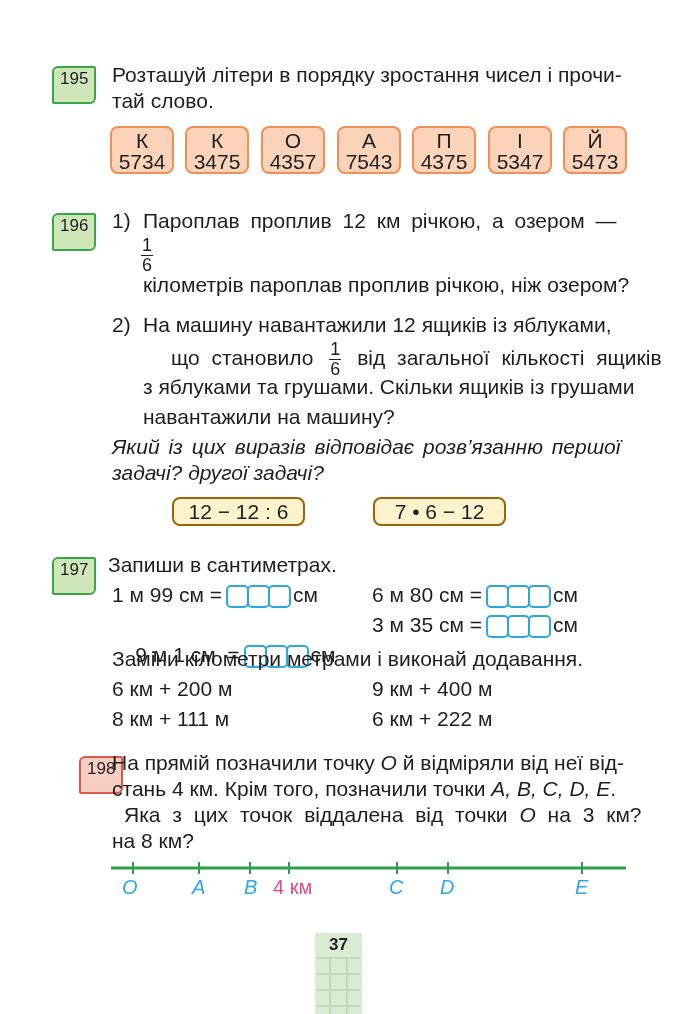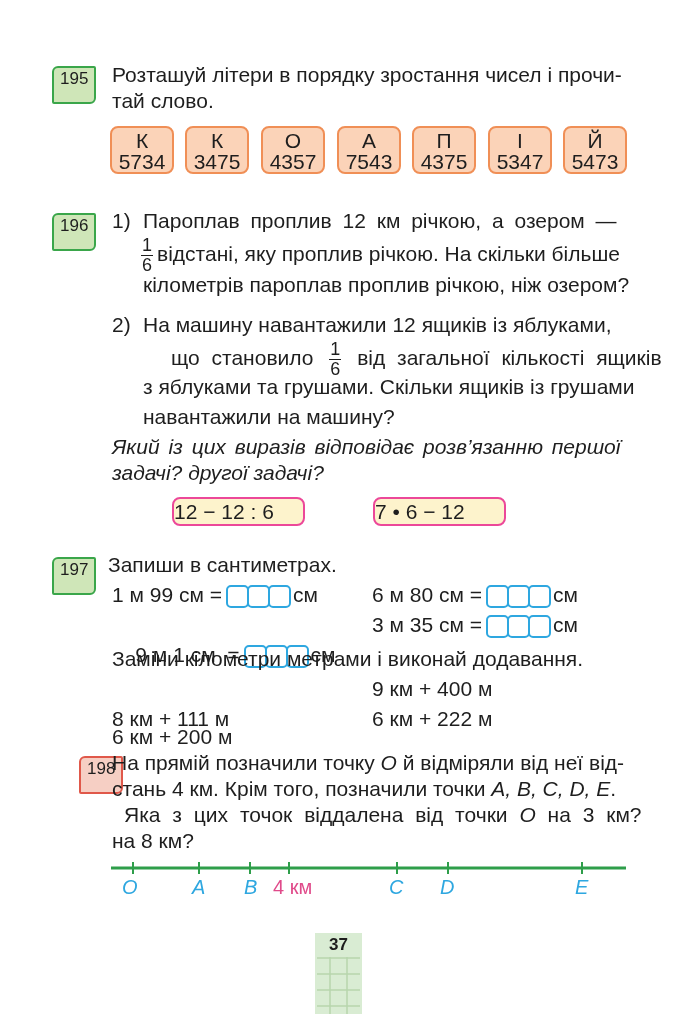--- a/index.html
+++ b/index.html
@@ -10,22 +10,22 @@
   .badge { position:absolute; height:38px; padding:0 6px; font-size:17px; line-height:21px; text-align:center;
            border:2px solid; border-radius:6px 2px 6px 2px; box-sizing:border-box; color:#1e1e1e; }
   .badge.green { background:#cfe6b8; border-color:#3aa64a; }
   .badge.red { background:#f6cfc4; border-color:#e0584a;margin-left:27px; }
   .card { position:absolute; top:126px; width:64px; height:48px; background:#fbd3b8; border:2px solid #f08f56;
           border-radius:8px; box-sizing:border-box; text-align:center; font-size:21px; line-height:21px; padding-top:2px; }
   .card .num { display:block; }
   .frac { display:inline-block; vertical-align:middle; text-align:center; font-size:18px; line-height:19px; margin:0 4px 0 0; }
   .frac .n { display:block; border-bottom:1.5px solid #1e1e1e; padding:0 1px; }
   .frac .d { display:block; }
-  .expr { position:absolute; height:29px; background:#fdf3cc; border:2px solid #ec4899; border-radius:8px; box-sizing:border-box;
-          font-size:21px; line-height:25px; text-align:left; }
+  .expr { position:absolute; height:29px; background:#fdf3cc; border:2px solid #a16207; border-radius:8px; box-sizing:border-box;
+          font-size:21px; line-height:25px; text-align:center; }
   .cells { display:inline-flex; vertical-align:middle; margin:0 4px; }
   .cell { width:19px; height:19px; border:2px solid #2ea7e0; border-radius:5px; margin-right:-2px; box-sizing:content-box; }
   .italic { font-style:italic; }
   .pt { color:#2ea7e0; font-style:italic; font-size:20px; }
   .km4 { color:#e04a8a; font-size:20px; }
   .page-num { position:absolute; left:315px; top:933px; width:47px; height:81px; background:#d9ecd3; }
   .page-num .n { display:block; text-align:center; font-weight:bold; font-size:17px; line-height:24px; }
 </style>
 </head>
 <body>
@@ -42,21 +42,21 @@
   <div class="card" style="left:412px;"><span>П</span><span class="num">4375</span></div>
   <div class="card" style="left:488px;"><span>І</span><span class="num">5347</span></div>
   <div class="card" style="left:563px;"><span>Й</span><span class="num">5473</span></div>
 </div>
 
 <div>
   <div class="badge green" style="left:52px;top:213px;">196</div>
   <div class="abs txt" style="left:112px;top:206px;">1)</div>
   <div class="abs txt" style="left:143px;top:206px;word-spacing:5px;">Пароплав проплив 12 км річкою, а озером —</div>
   <div class="abs txt" style="left:141px;top:236px;">
-    <span class="frac"><span class="n">1</span><span class="d">6</span></span><span>відстані, яку проплив річкою. На скільки більше</span>
+    <span class="frac"><span class="n">1</span><span class="d">6</span></span>
   </div>
   <div class="abs txt" style="left:143px;top:270px;">кілометрів пароплав проплив річкою, ніж озером?</div>
 
   <div class="abs txt" style="left:112px;top:310px;">2)</div>
   <div class="abs txt" style="left:143px;top:310px;">На машину навантажили 12 ящиків із яблуками,</div>
   <div class="abs txt" style="left:143px;top:340px;word-spacing:6px;margin-left:28px;">
     <span>що становило</span>
     <span class="frac" style="margin-left:4px;"><span class="n">1</span><span class="d">6</span></span>
     <span>від загальної кількості ящиків</span>
   </div>
@@ -93,21 +93,21 @@
   </div>
   <div class="abs txt" style="left:372px;top:610px;">
     <span>3 м 35 см =</span><span class="cells">
         <span class="cell"></span>
         <span class="cell"></span>
         <span class="cell"></span>
       </span><span>см</span>
   </div>
 
   <div class="abs txt" style="left:112px;top:644px;">Заміни кілометри метрами і виконай додавання.</div>
-  <div class="abs txt" style="left:112px;top:674px;margin-top:48px;">6 км + 200 м</div>
+  <div class="abs txt" style="left:112px;top:674px;">6 км + 200 м</div>
   <div class="abs txt" style="left:372px;top:674px;">9 км + 400 м</div>
   <div class="abs txt" style="left:112px;top:704px;">8 км + 111 м</div>
   <div class="abs txt" style="left:372px;top:704px;">6 км + 222 м</div>
 </div>
 
 <div>
   <div class="badge red" style="left:52px;top:756px;">198</div>
   <div class="abs txt" style="left:112px;top:748px;">
     <span>На прямій позначили точку </span><span class="italic">О</span><span> й відміряли від неї від-</span>
   </div>

